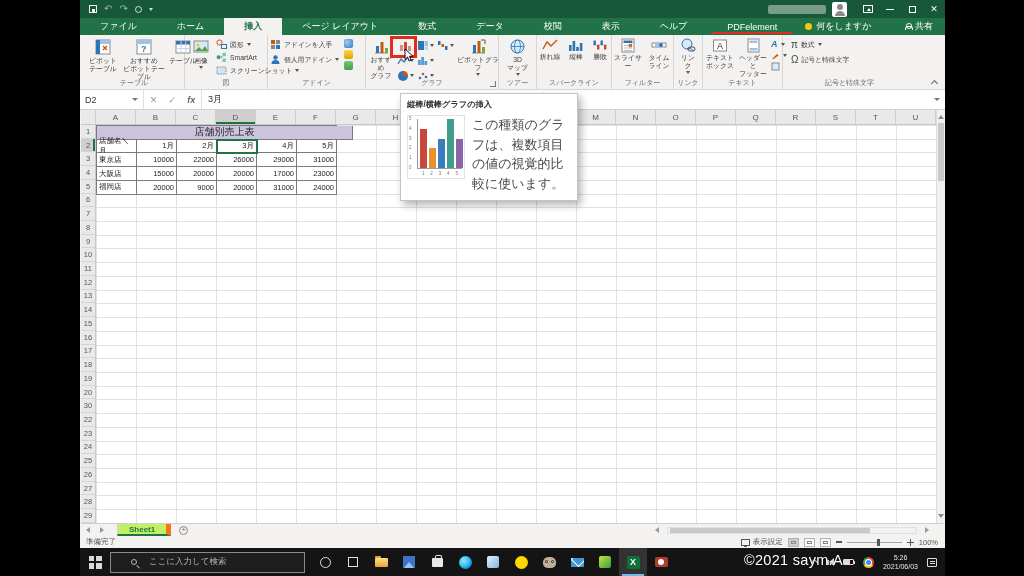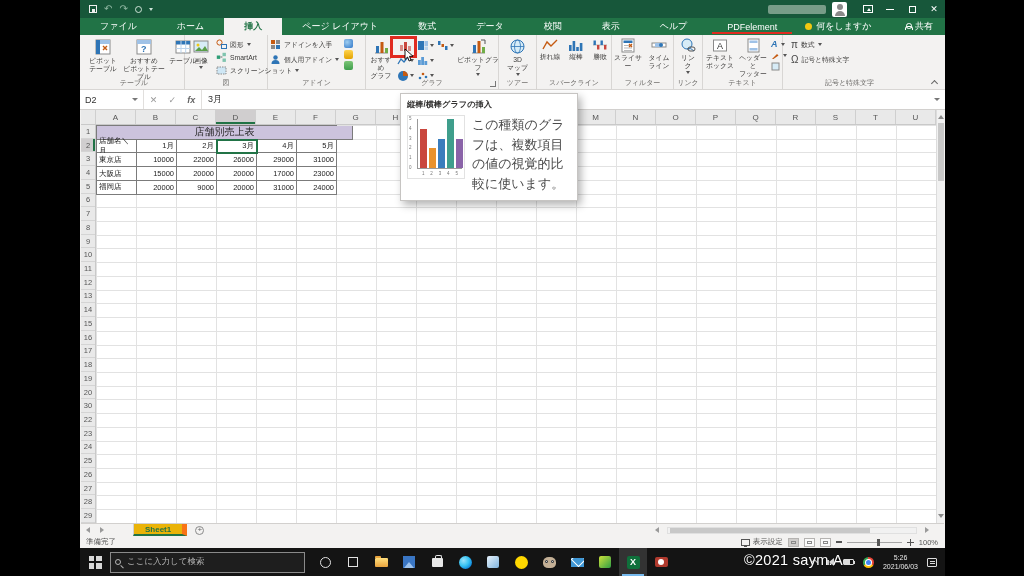--- a/index.html
+++ b/index.html
@@ -90,21 +90,21 @@
   .vscroll{position:absolute;right:1px;top:110px;width:8px;height:413px;background:#f1f1f1;border-left:1px solid #dcdcdc}
   .vsa{position:absolute;left:1px;width:0;height:0;border-left:3px solid transparent;border-right:3px solid transparent}
   .vsa.up{top:5px;border-bottom:4px solid #8a8a8a}
   .vsa.dn{bottom:5px;border-top:4px solid #8a8a8a}
   .vthumb{position:absolute;left:1px;top:13px;width:6px;height:58px;background:#c8c8c8}
   
   .strow{position:absolute;top:523px;left:1px;width:863px;height:13px;background:#f3f2f1;border-top:1px solid #d2d0ce;display:flex;align-items:center;font-size:8px;color:#555}
   .snav{width:0;height:0;border-top:3.5px solid transparent;border-bottom:3.5px solid transparent;margin:0 5px}
   .snav.l{border-right:4.5px solid #9a9a9a}
   .snav.r{border-left:4.5px solid #9a9a9a}
-  .sheettab{height:100%;display:flex;align-items:center;padding:0 11px;background:#eab308;color:#217346;font-weight:bold;border-left:1px solid #d2d0ce;border-right:5px solid #f97316;border-bottom:2px solid #217346;margin-left:24px}
+  .sheettab{height:100%;display:flex;align-items:center;padding:0 11px;background:#bef264;color:#217346;font-weight:bold;border-left:1px solid #d2d0ce;border-right:5px solid #f97316;border-bottom:2px solid #217346;margin-left:8px}
   .newsheet{width:9px;height:9px;border:1px solid #8a8a8a;border-radius:50%;margin-left:8px;display:flex;align-items:center;justify-content:center;color:#666;font-size:8px}
   .newsheet:before{content:"+";line-height:1}
   .hscroll{margin-left:auto;margin-right:10px;display:flex;align-items:center;gap:3px}
   .htrack{width:250px;height:7px;background:#f1f1f1;border:1px solid #e0e0e0;position:relative}
   .hthumb{position:absolute;left:2px;top:0;width:200px;height:5px;background:#c8c8c8}
   
   .sbar{position:absolute;top:536px;left:1px;width:863px;height:12px;background:#f3f2f1;display:flex;align-items:center;font-size:7.5px;color:#555}
   .ready{padding-left:5px}
   .sright{margin-left:auto;display:flex;align-items:center;gap:5px;padding-right:6px}
   .dispset{display:flex;align-items:center;gap:3px}
@@ -128,21 +128,21 @@
   .tt-bar{width:7px;flex:none}
   .tt-ylabels{position:absolute;left:1px;top:0;bottom:8px;display:flex;flex-direction:column;justify-content:space-between;font-size:4.5px;color:#777}
   .tt-xlabels{position:absolute;left:11px;right:3px;bottom:2px;display:flex;justify-content:space-around;font-size:4.5px;color:#777}
   .tt-text{flex:1;font-size:13px;color:#4a4a4a;line-height:1.5}
   .tt-text p+p{margin-top:7px}
   
   .taskbar{position:absolute;left:80px;top:548px;width:865px;height:28px;background:#141414;display:flex;align-items:center}
   .startbtn{width:30px;height:28px;display:flex;align-items:center;justify-content:center}
   .winlogo{width:13px;height:13px;display:grid;grid-template-columns:1fr 1fr;grid-template-rows:1fr 1fr;gap:1.5px}
   .winlogo div{background:#d9d9d9}
-  .searchbox{width:195px;height:21px;background:#1e1e1e;border:1px solid #8a8a8a;display:flex;align-items:center;gap:6px;padding:0 4px;color:#b5b5b5;font-size:8.5px}
+  .searchbox{width:195px;height:21px;background:#1e1e1e;border:1px solid #8a8a8a;display:flex;align-items:center;gap:12px;padding:0 20px;color:#b5b5b5;font-size:8.5px}
   .mag{width:6px;height:6px;border:1.3px solid #b5b5b5;border-radius:50%;position:relative;flex:none}
   .mag:after{content:"";position:absolute;left:5px;top:5px;width:4px;height:1.3px;background:#b5b5b5;transform:rotate(45deg);transform-origin:0 0}
   .tbicon{width:28px;height:28px;display:flex;align-items:center;justify-content:center;flex:none;position:relative}
   .tbicon.active{background:#333}
   .tbicon.active:after{content:"";position:absolute;left:3px;right:3px;bottom:0;height:2px;background:#76b9ed}
   .g-cortana{width:11px;height:11px;border:1.5px solid #e2e2e2;border-radius:50%}
   .g-task-view{width:10px;height:10px;border:1.5px solid #e2e2e2}
   .g-file-explorer{width:13px;height:9px;background:linear-gradient(#ffdf7e,#e8a33d);border-radius:1px;position:relative}
   .g-file-explorer:before{content:"";position:absolute;left:0;top:-2px;width:6px;height:2px;background:#e8a33d;border-radius:1px 1px 0 0}
   .g-photos{width:12px;height:12px;background:#3a76c4;position:relative;overflow:hidden}

